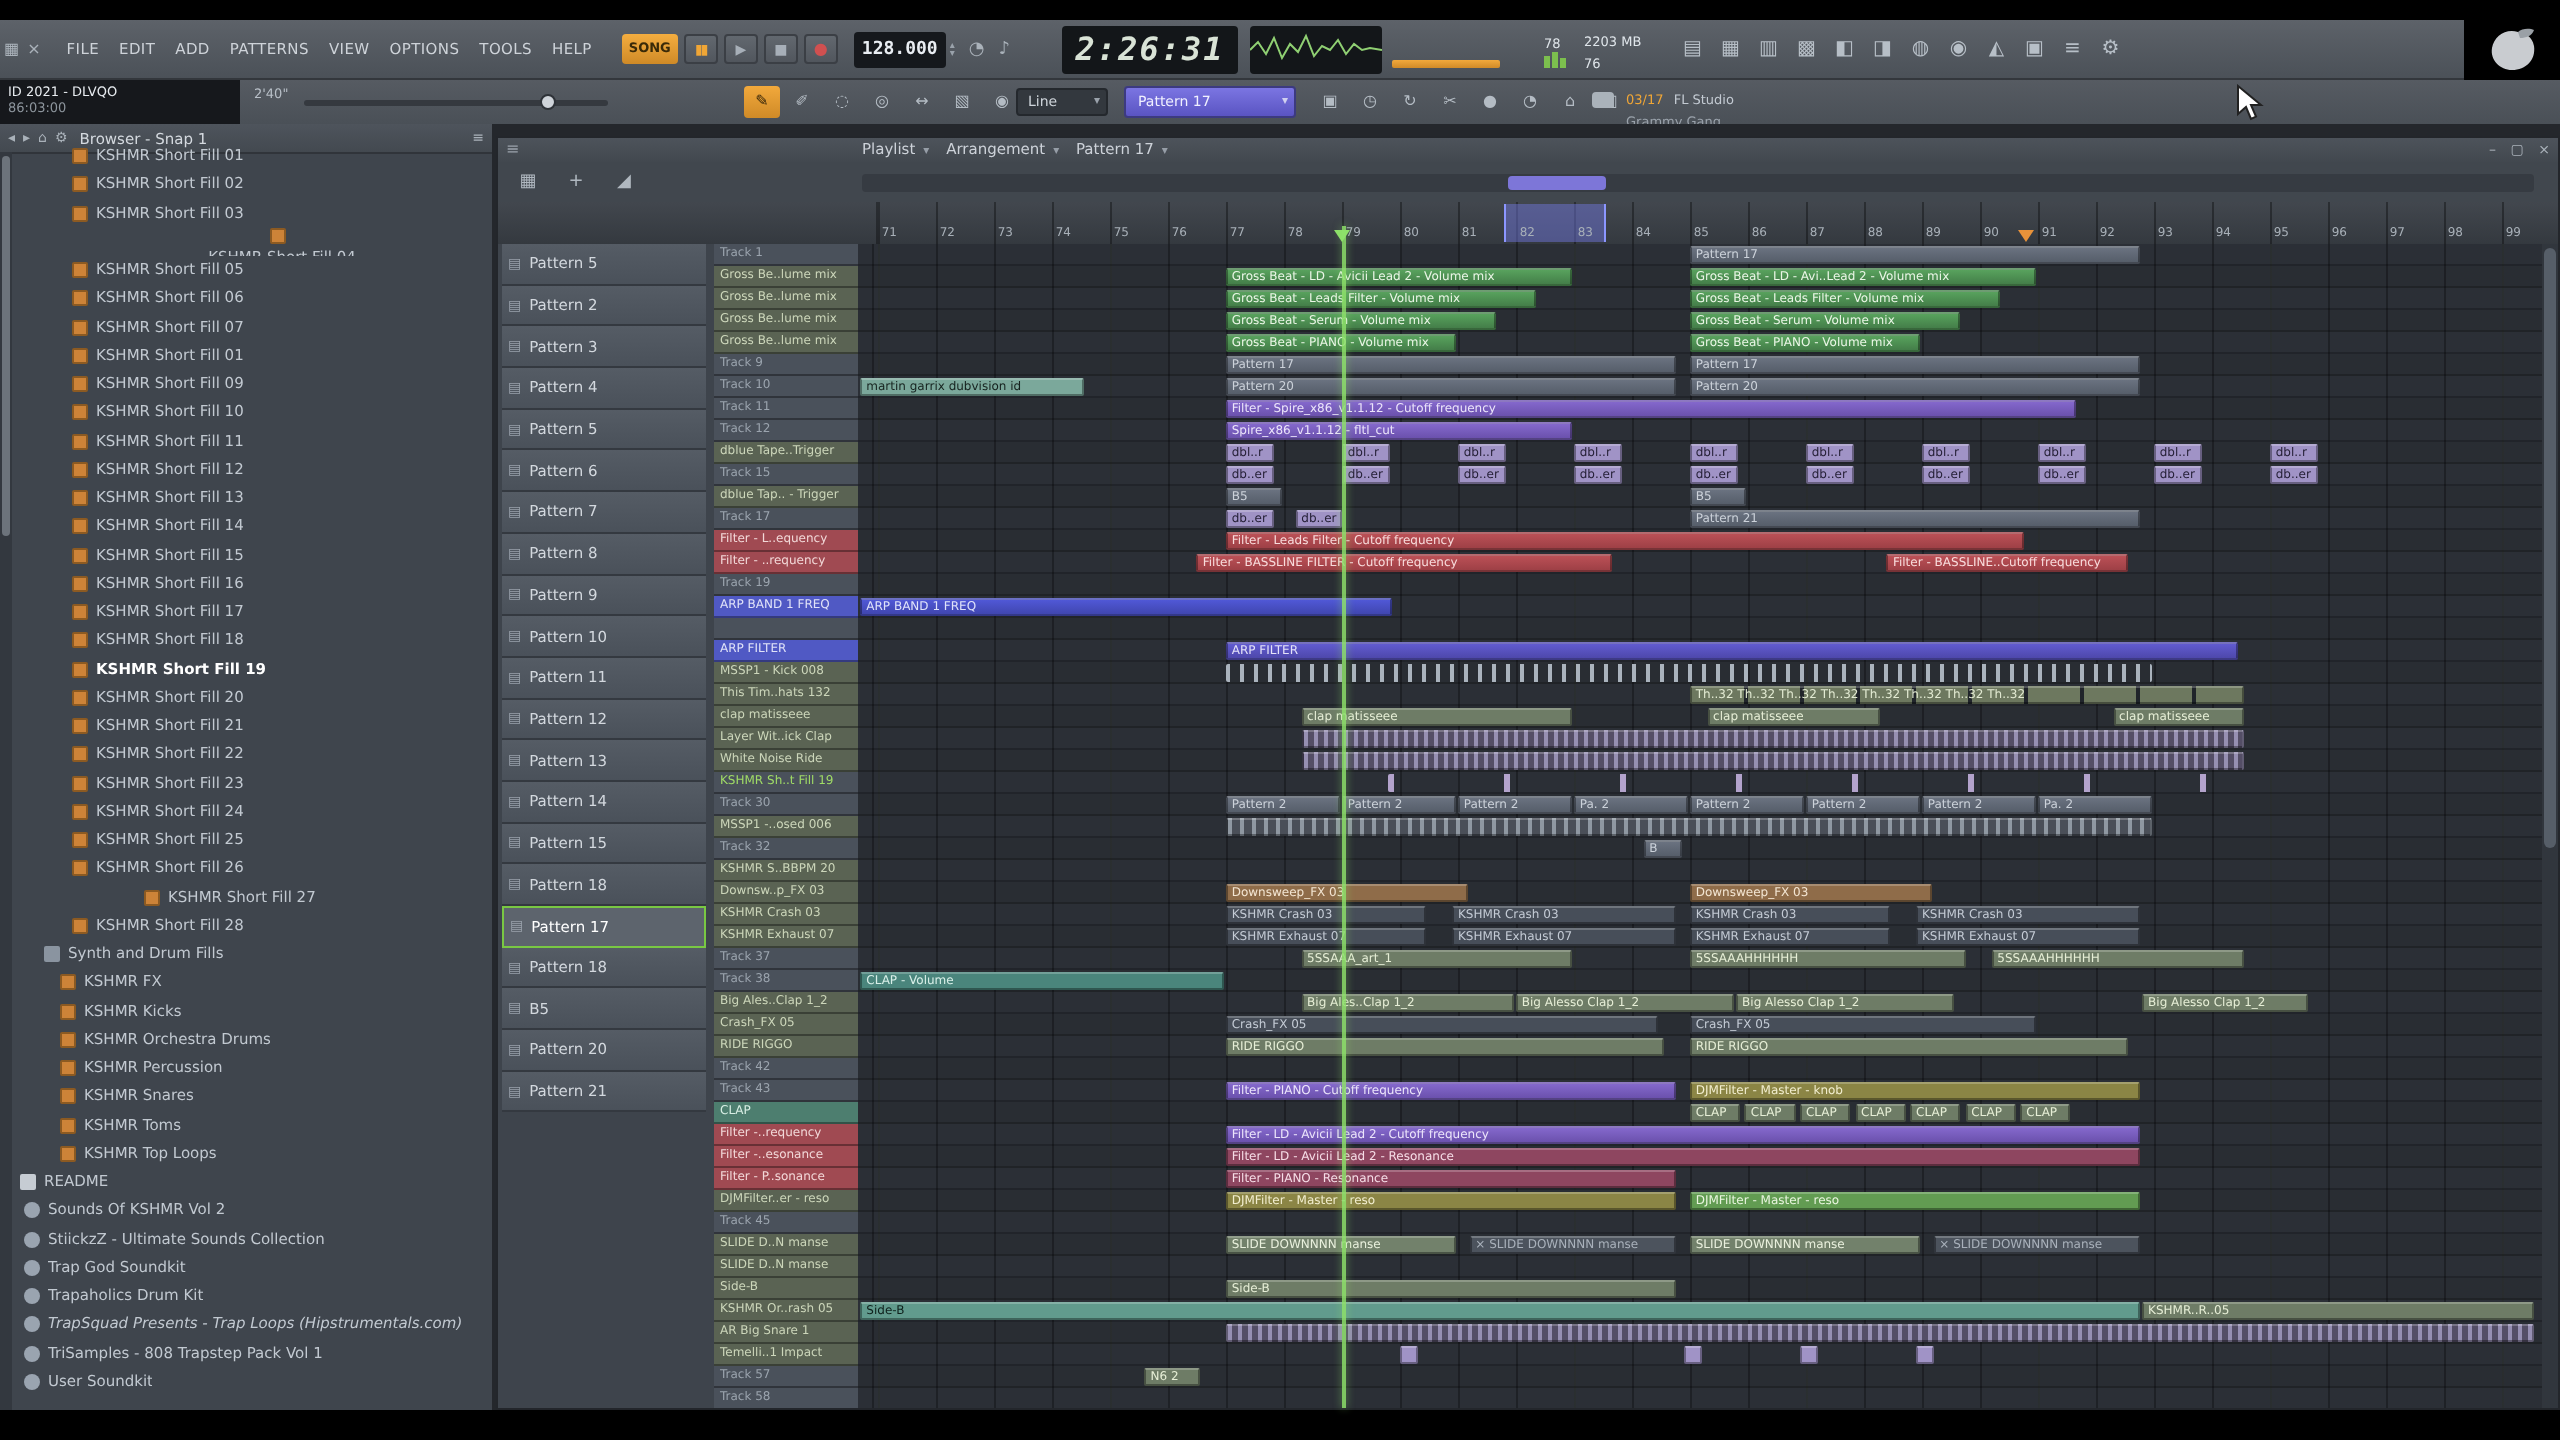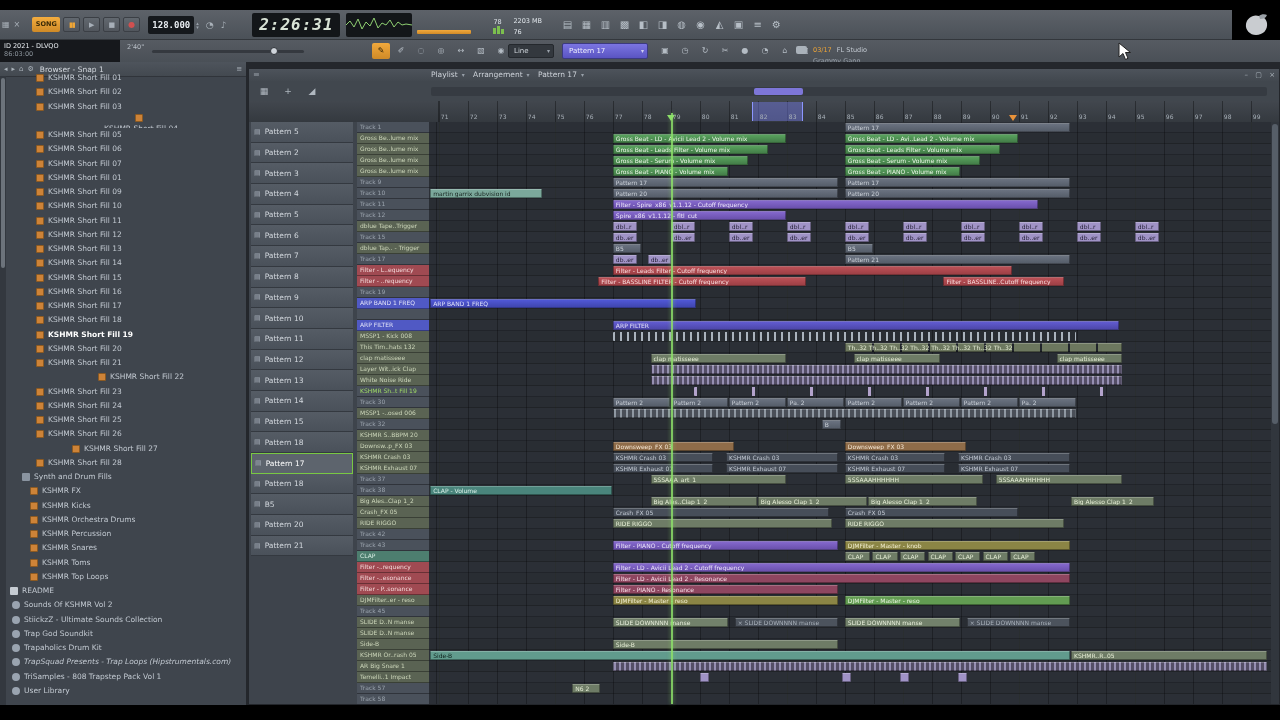--- a/index.html
+++ b/index.html
@@ -134,20 +134,30 @@
   #pl-vscroll{position:absolute;right:0;top:53px;width:8px;bottom:0;background:#31363d}
   #pl-vscroll .handle{position:absolute;left:1px;top:2px;width:6px;height:300px;background:#565e68;border-radius:3px}
   #cursor{position:absolute;left:1118px;top:42px;z-index:50;pointer-events:none}
 </style>
 </head>
 <body>
 
 <div id="toolbar1">
   <span class="win-ico">▦</span>
   <span class="win-ico">×</span>
+  <div id="menu-bar">
+      <span class="menu-item">FILE</span>
+      <span class="menu-item">EDIT</span>
+      <span class="menu-item">ADD</span>
+      <span class="menu-item">PATTERNS</span>
+      <span class="menu-item">VIEW</span>
+      <span class="menu-item">OPTIONS</span>
+      <span class="menu-item">TOOLS</span>
+      <span class="menu-item">HELP</span>
+    </div>
   <div id="song-btn">SONG</div>
   <div class="tr-btn pause">▮▮</div>
   <div class="tr-btn">▶</div>
   <div class="tr-btn">■</div>
   <div class="tr-btn rec">●</div>
   <div id="tempo-box">128.000</div>
   <div class="spin">
       <div>▴</div>
       <div>▾</div>
     </div>
@@ -320,21 +330,21 @@
           <span class="b-lbl">KSHMR Short Fill 19</span>
         </div>
         <div class="b-item" style="padding-left: 30px;">
           <span class="b-ico ic-sample"></span>
           <span class="b-lbl">KSHMR Short Fill 20</span>
         </div>
         <div class="b-item" style="padding-left: 30px;">
           <span class="b-ico ic-sample"></span>
           <span class="b-lbl">KSHMR Short Fill 21</span>
         </div>
-        <div class="b-item" style="padding-left: 30px; justify-content: center;">
+        <div class="b-item" style="padding-left: 30px;">
           <span class="b-ico ic-sample"></span>
           <span class="b-lbl">KSHMR Short Fill 22</span>
         </div>
         <div class="b-item" style="padding-left: 30px;">
           <span class="b-ico ic-sample"></span>
           <span class="b-lbl">KSHMR Short Fill 23</span>
         </div>
         <div class="b-item" style="padding-left: 30px;">
           <span class="b-ico ic-sample"></span>
           <span class="b-lbl">KSHMR Short Fill 24</span>
@@ -410,21 +420,21 @@
         <div class="b-item" style="padding-left: 6px; font-style: italic;">
           <span class="b-ico ic-lib"></span>
           <span class="b-lbl">TrapSquad Presents - Trap Loops (Hipstrumentals.com)</span>
         </div>
         <div class="b-item" style="padding-left: 6px;">
           <span class="b-ico ic-lib"></span>
           <span class="b-lbl">TriSamples - 808 Trapstep Pack Vol 1</span>
         </div>
         <div class="b-item" style="padding-left: 6px;">
           <span class="b-ico ic-lib"></span>
-          <span class="b-lbl">User Library</span>
+          <span class="b-lbl">User Soundkit</span>
         </div>
       </div>
   </div>
 
   <div id="playlist">
     <div id="pl-titlebar">
       <span id="pl-tb-icon">≡</span>
       <span id="pl-title">
         <span class="seg">Playlist</span><span class="dd">▾</span>
         <span class="seg">Arrangement</span><span class="dd">▾</span>

